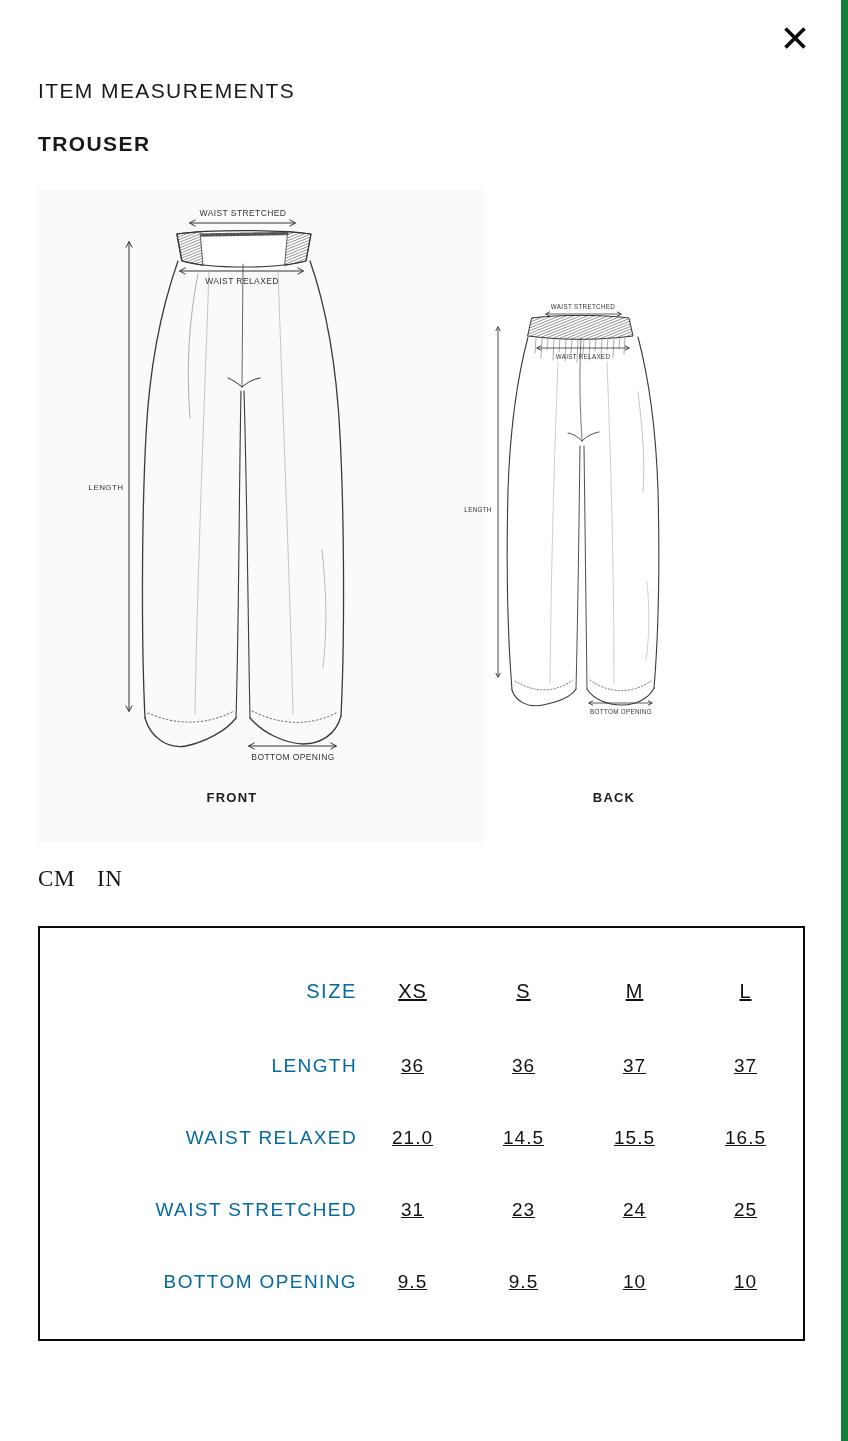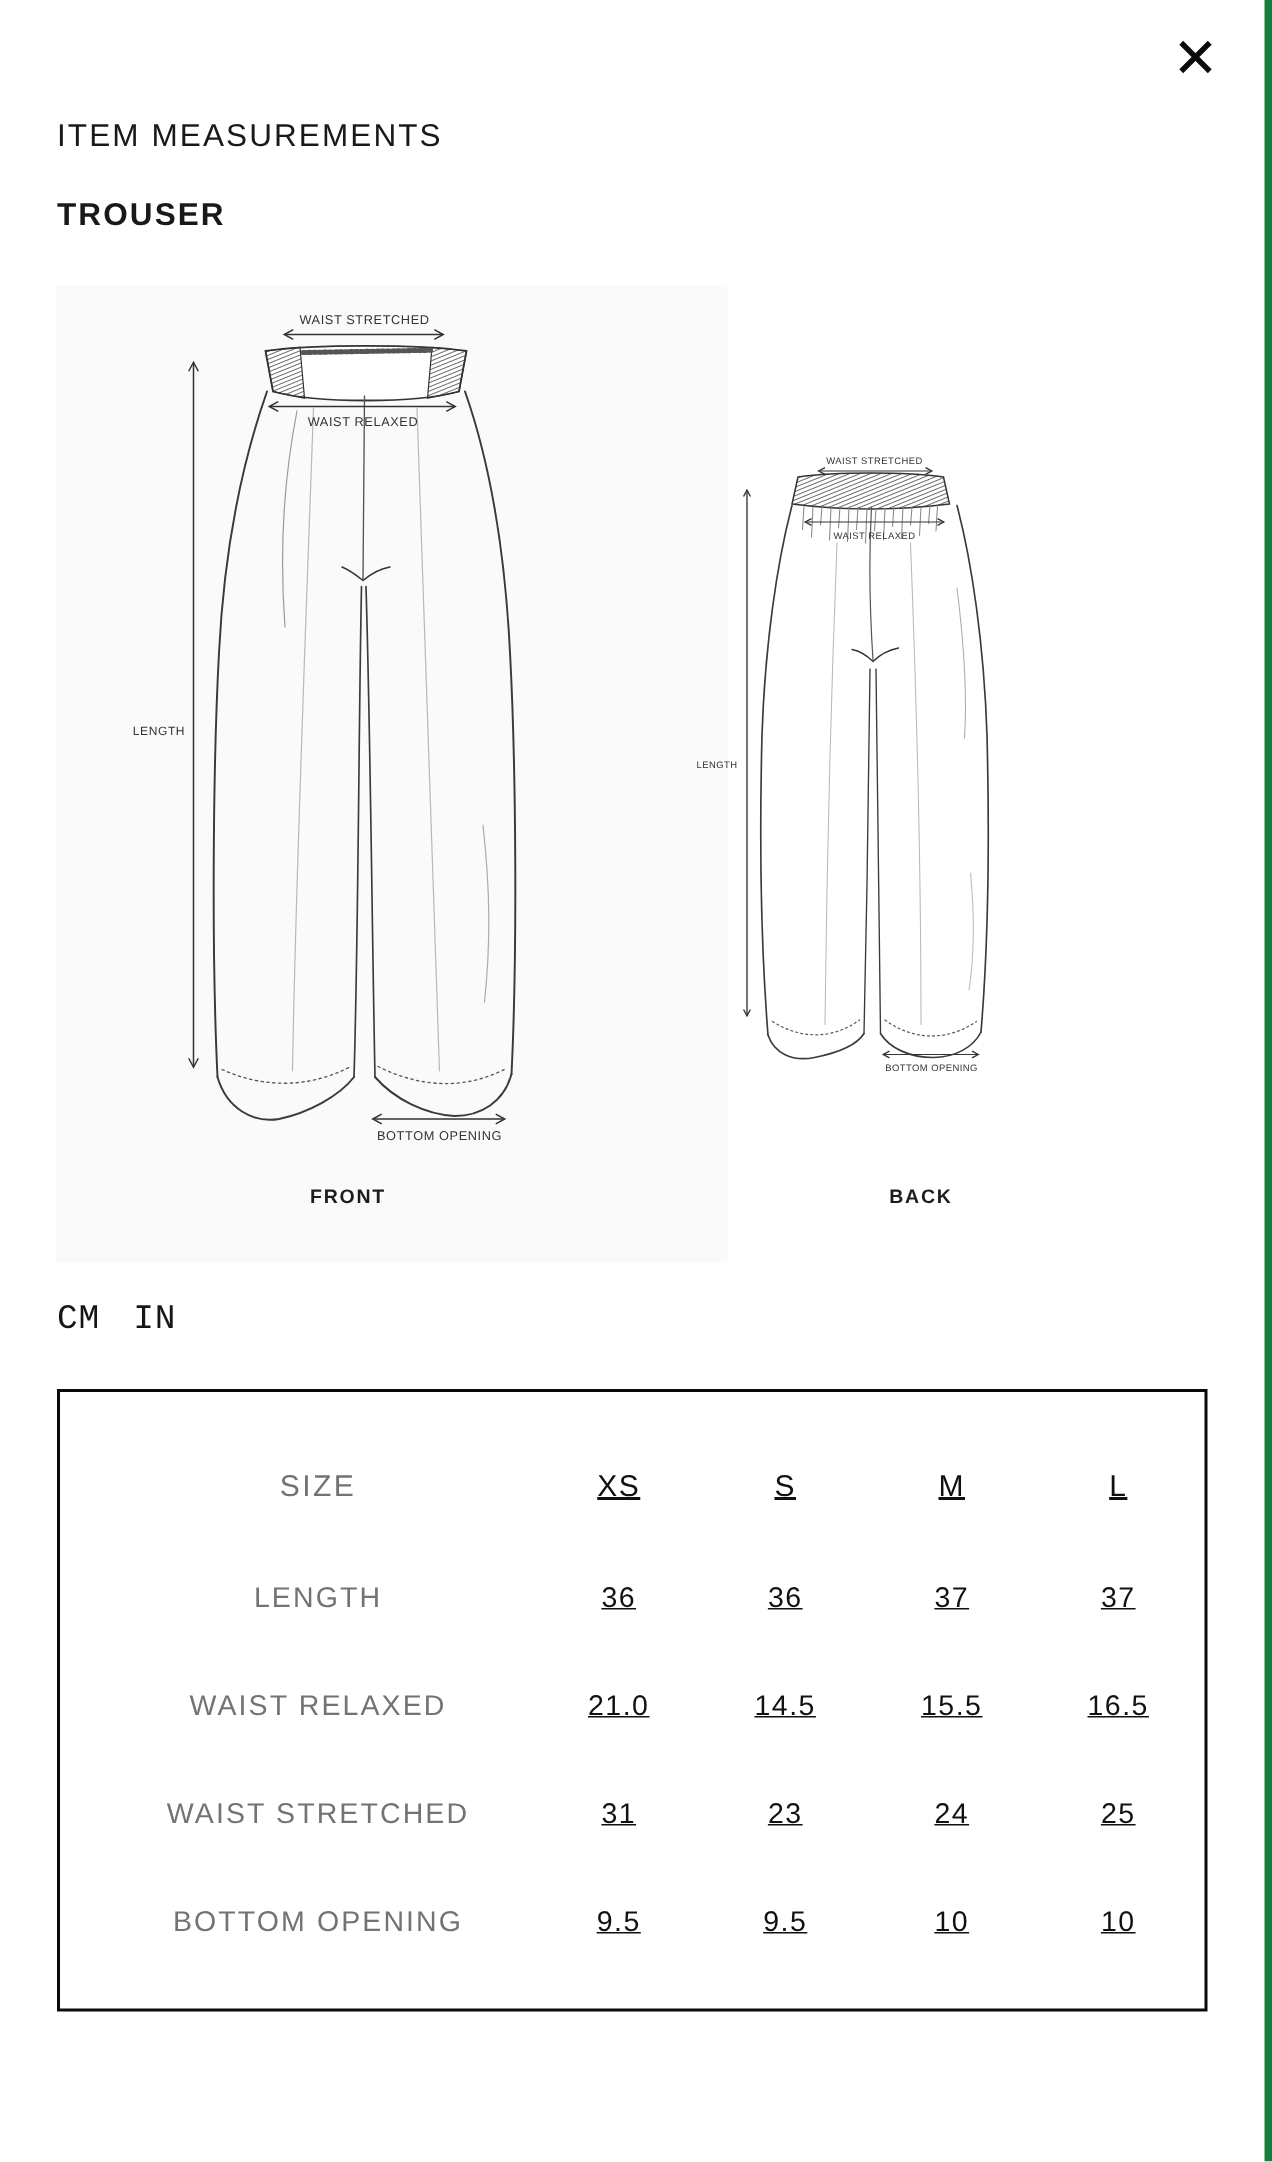--- a/index.html
+++ b/index.html
@@ -1,49 +1,49 @@
 <!DOCTYPE html>
 <html><head>
 <meta charset="utf-8">
 <style>
   * { margin:0; padding:0; box-sizing:border-box; }
   html,body { background:#ffffff; }
   body { font-family:"Liberation Sans", sans-serif; color:#161616; }
   .page {
     position:relative; width:848px; height:1441px; background:#fff;
-    border-right:5px solid #15803d; overflow:hidden;
+    border-right:7px solid #15803d; overflow:hidden;
   }
   .close-btn {
     position:absolute; top:22px; right:30px; width:32px; height:32px;
     background:none; border:none; cursor:pointer; padding:2px;
   }
   .modal-title {
     position:absolute; top:79px; left:38px;
     font-size:21px; font-weight:400; letter-spacing:1.4px; color:#191919;
   }
   .product-name {
     position:absolute; top:132px; left:38px;
     font-size:21px; font-weight:700; letter-spacing:1.4px; color:#191919;
   }
   .diagram { position:absolute; top:190px; left:37px; width:734px; height:652px; }
   .units {
     position:absolute; top:866px; left:38px; display:flex; gap:22px;
   }
   .unit-btn {
     background:none; border:none; cursor:pointer; padding:0;
-    font-family:Liberation Mono, monospace;
+    font-family:Liberation Serif, serif;
     font-size:23px; letter-spacing:0.6px; color:#161616;
   }
   .meas-table {
     position:absolute; top:926px; left:38px; width:767px; height:415px;
     border:2px solid #0a0a0a; padding:24px 0 0 27px;
   }
   .trow { display:grid; grid-template-columns:290px 111px 111px 111px 111px; align-items:center; height:72px; }
   .trow.hdr { height:78px; }
-  .tcell-label { font-size:19px; letter-spacing:1.4px; text-align:center; color:#737373; }
+  .tcell-label { font-size:19px; letter-spacing:1.4px; text-align:right; color:#0369a1; }
   .trow.hdr .tcell-label { font-size:20px; letter-spacing:1.6px; }
   .tcell-val { font-size:19px; letter-spacing:1px; text-align:center; color:#111;text-decoration:underline; }
   .trow.hdr .tcell-val { font-size:20px; }
   .note {
     position:absolute; top:1388px; left:38px;
     font-size:23px; letter-spacing:0.4px; color:#141414;
   }
   svg text { font-family:"Liberation Sans", sans-serif; fill:#333; }
   svg .cap { font-weight:bold; fill:#1c1c1c; }
 </style>

